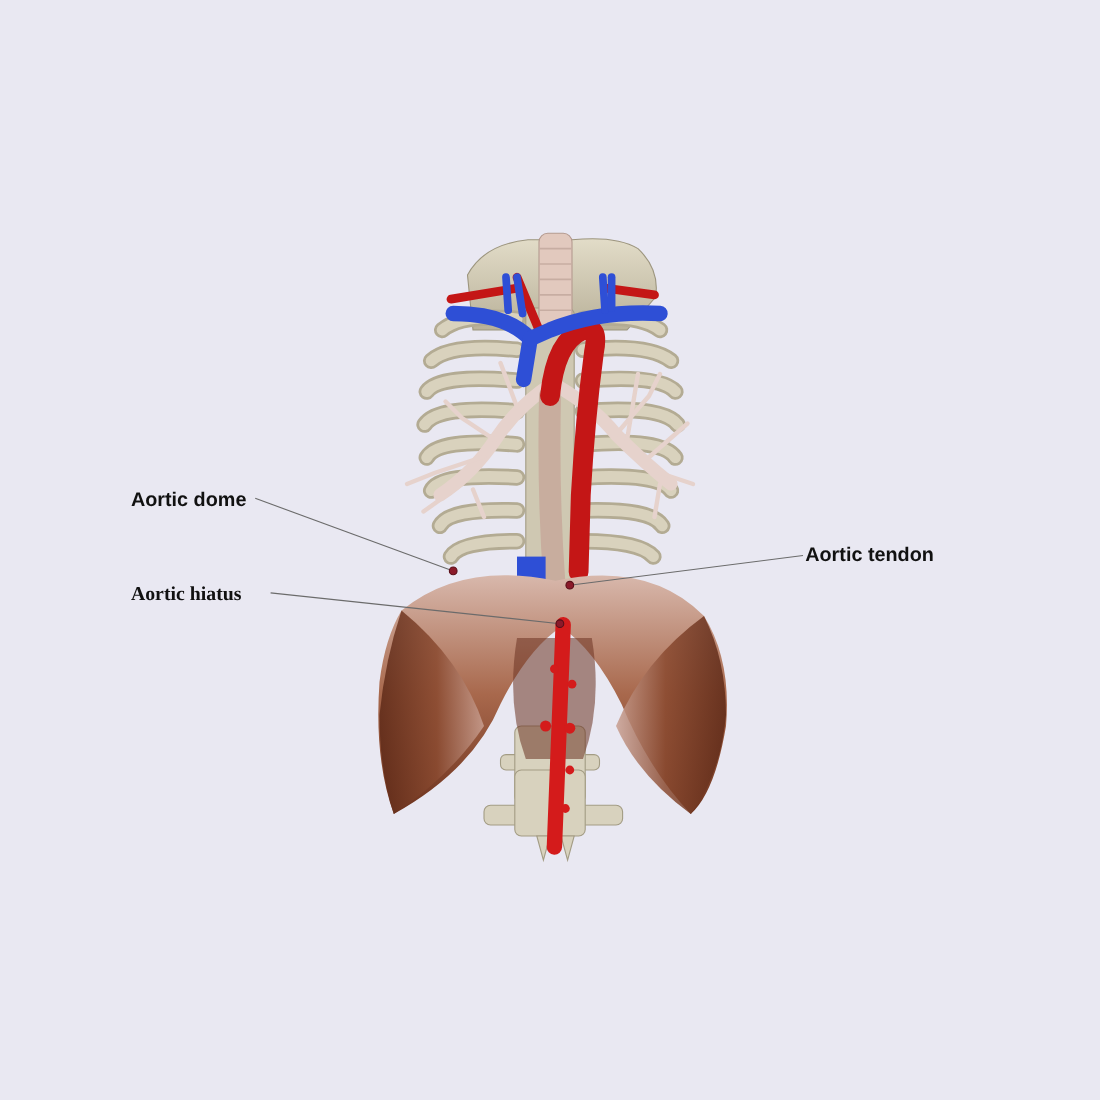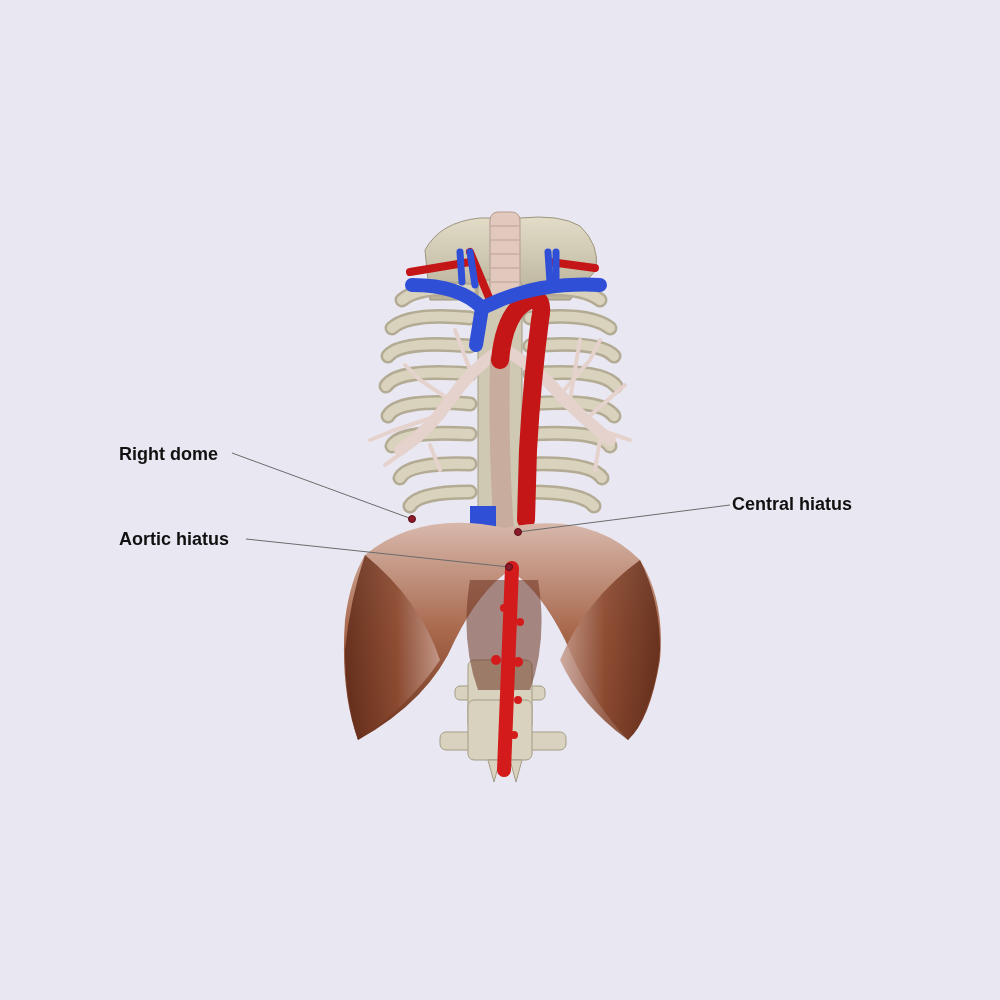--- a/index.html
+++ b/index.html
@@ -182,21 +182,21 @@
       </g>
     </g>
   </svg>
 
   <svg class="leaders" width="1000" height="1000" viewBox="0 0 1000 1000">
     <line x1="232" y1="453" x2="412" y2="519" stroke="#6b6b6b" stroke-width="1"></line>
     <line x1="246" y1="539" x2="509" y2="567" stroke="#6b6b6b" stroke-width="1"></line>
     <line x1="730" y1="505" x2="518" y2="532" stroke="#6b6b6b" stroke-width="1"></line>
   </svg>
 
-  <div class="label" style="left:119px; top:445px;">Right dome</div>
-  <div class="label" style="left:119px; top:530px;">Aortic hiatus</div>
-  <div class="label" style="left:732px; top:495px;">Central hiatus</div>
+  <div class="label" style="left:119px; top:445px;">Aortic dome</div>
+  <div class="label" style="left:119px; top:530px;font-family:Liberation Serif, serif;">Aortic hiatus</div>
+  <div class="label" style="left:732px; top:495px;">Aortic tendon</div>
 
   <div class="marker" style="left:412px; top:519px;"></div>
   <div class="marker" style="left:509px; top:567px;"></div>
   <div class="marker" style="left:518px; top:532px;"></div>
 
 </div>
 
 </body></html>

